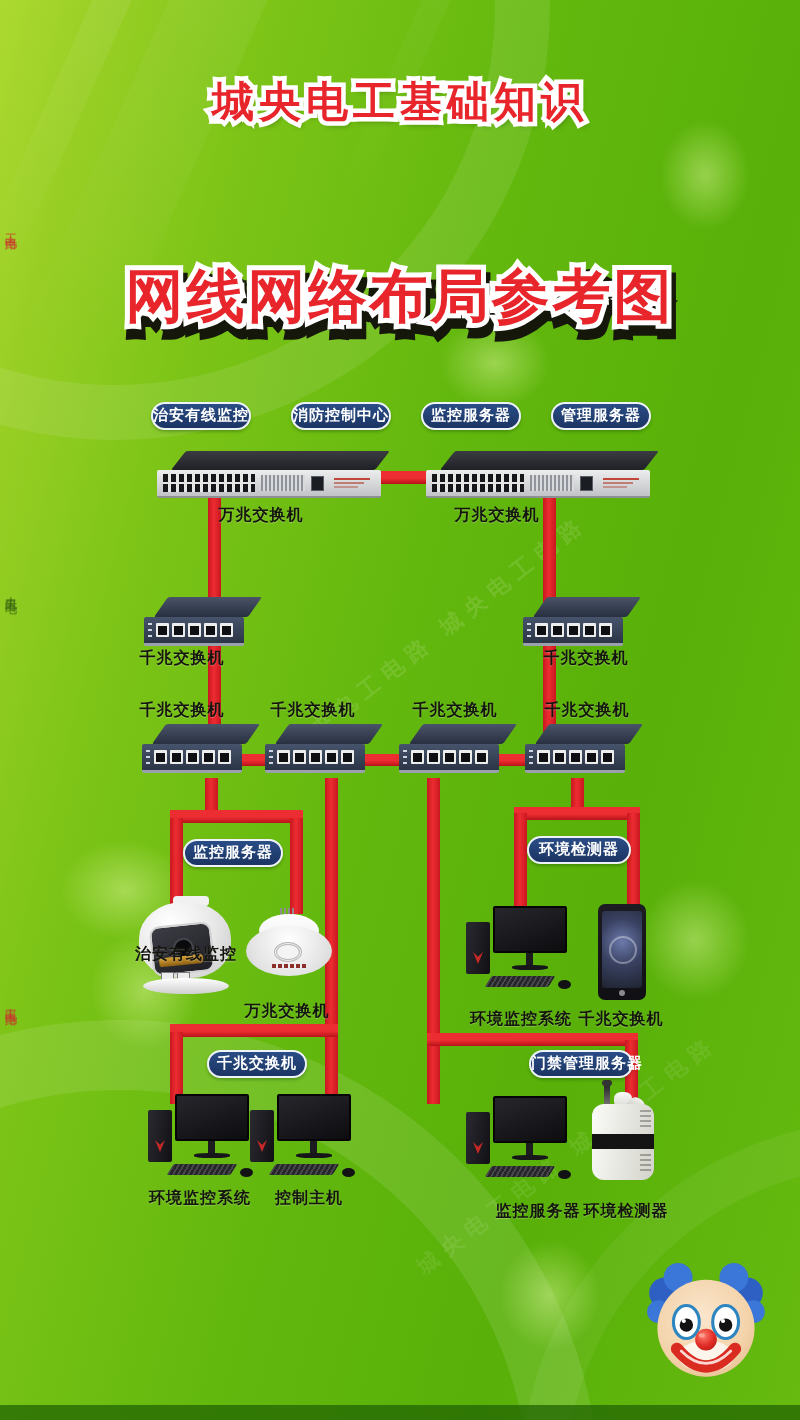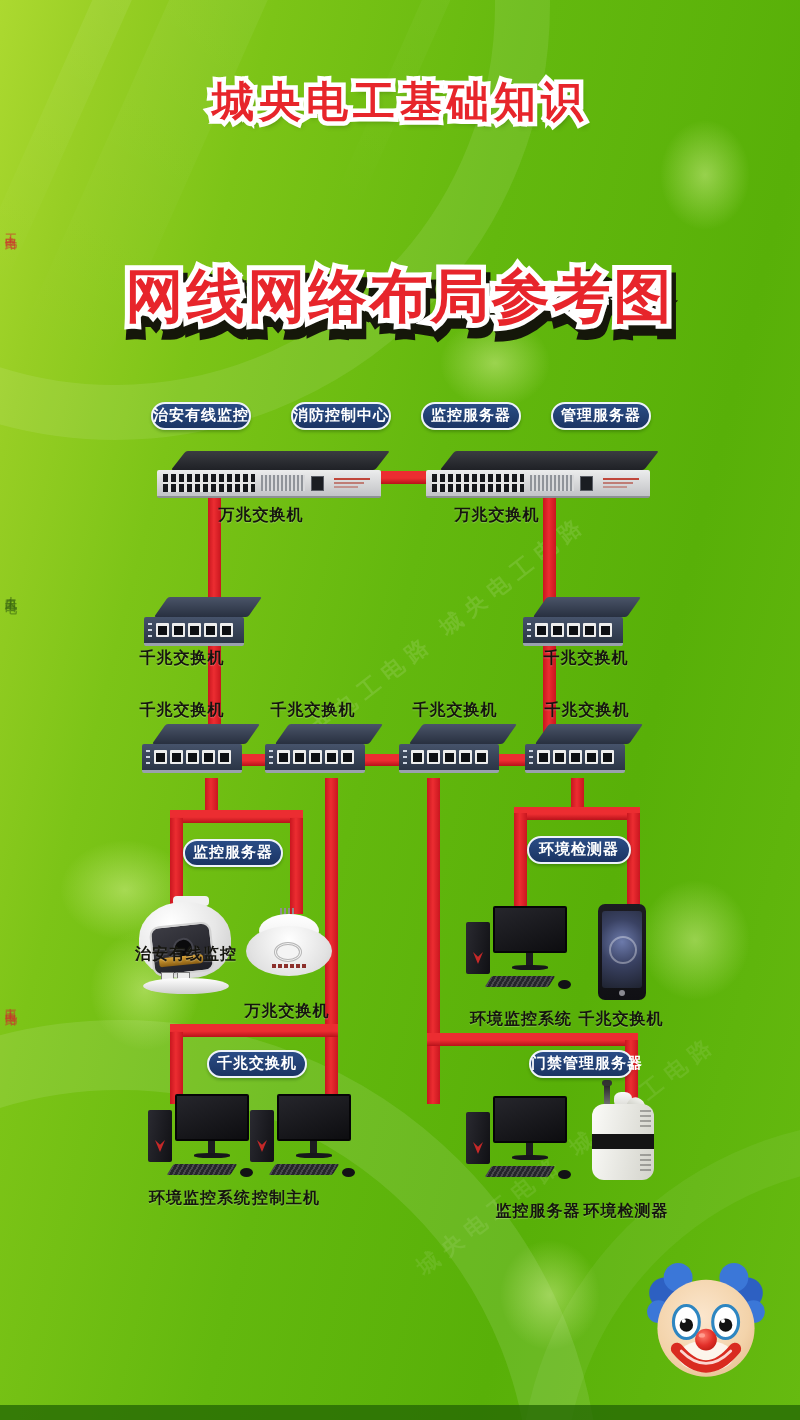--- a/index.html
+++ b/index.html
@@ -344,21 +344,21 @@
   <div class="lbl" style="left:200px;top:1188px;">环境监控系统</div>
 
   <div class="dev pc" style="left:250px;top:1094px;">
     <div class="tower"></div>
       <div class="mon"></div>
       <div class="stand"></div>
       <div class="base"></div>
       <div class="kb"></div>
       <div class="mouse"></div>
   </div>
-  <div class="lbl" style="left:286px;top:1188px;">控制主机</div>
+  <div class="lbl" style="left:309px;top:1188px;">控制主机</div>
 
   <div class="dev pc" style="left:466px;top:1096px;">
     <div class="tower"></div>
       <div class="mon"></div>
       <div class="stand"></div>
       <div class="base"></div>
       <div class="kb"></div>
       <div class="mouse"></div>
   </div>
   <div class="lbl" style="left:538px;top:1201px;">监控服务器</div>

